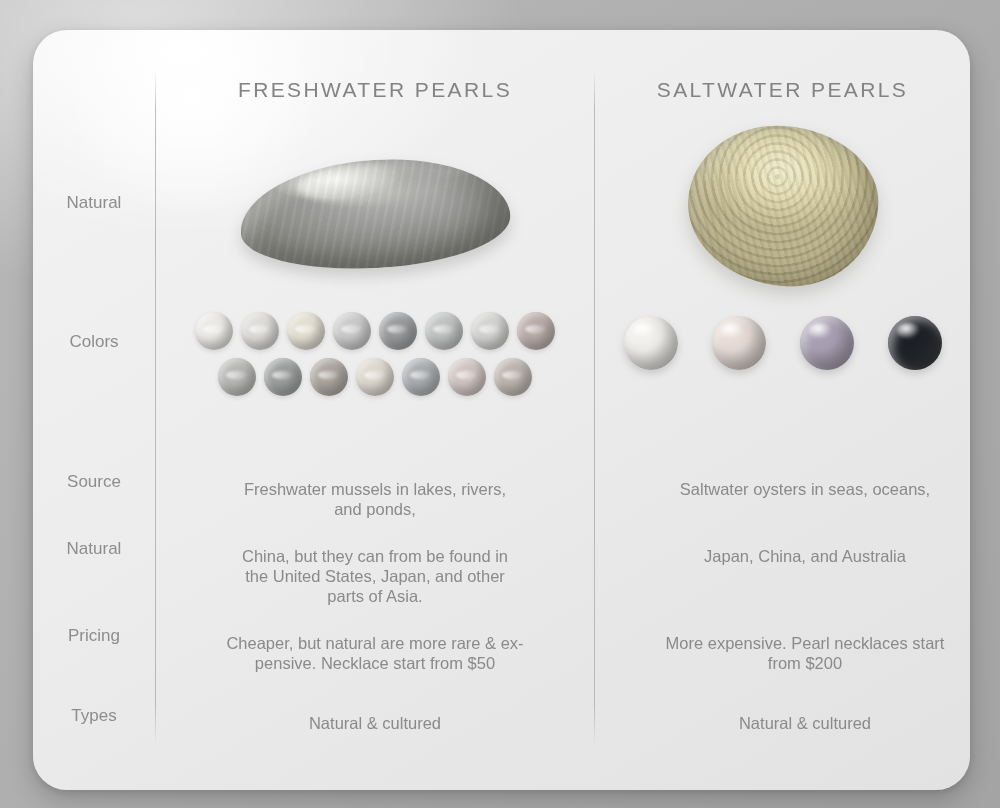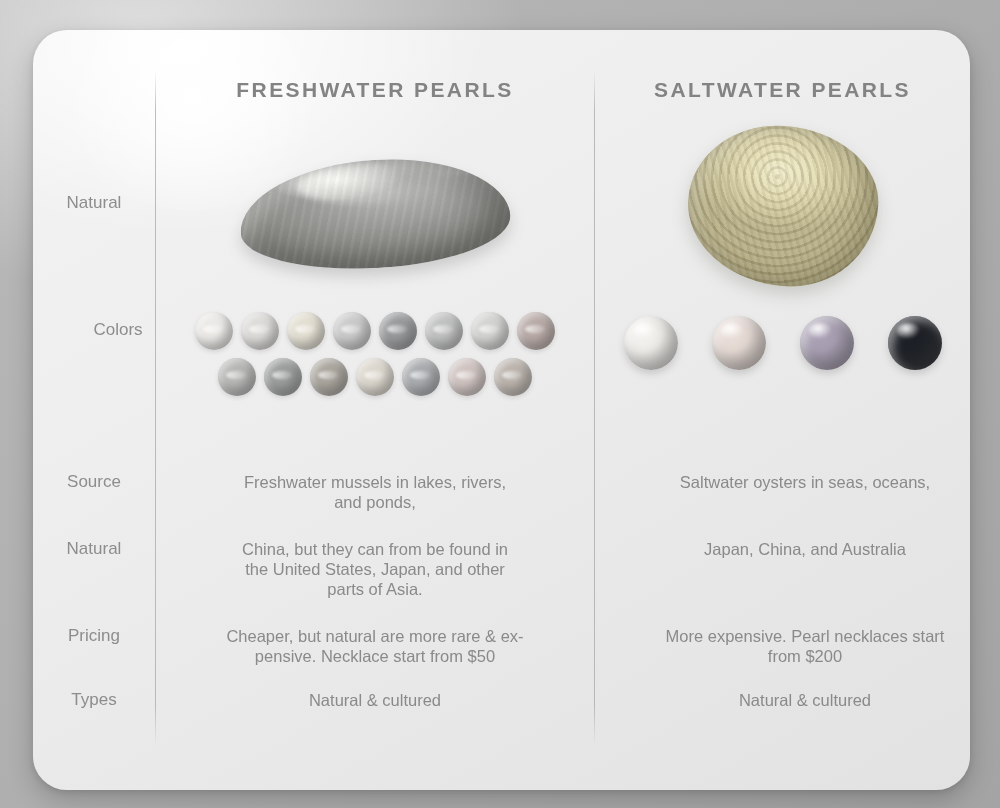--- a/index.html
+++ b/index.html
@@ -64,52 +64,53 @@
   .col-salt   { position: absolute; left: 562px; top: 0; width: 375px; }
 
   .col-head {
     position: absolute;
     top: 48px;
     width: 100%;
     text-align: center;
     font-size: 21px;
     letter-spacing: 2.4px;
     color: #838383;
-    font-weight: 700;
+    font-weight: 400;
     white-space: nowrap;
   }
   .col-salt .col-head { padding-right: 4px; }
 
   .row-label {
     position: absolute;
     width: 100%;
     text-align: center;
     font-size: 17px;
     color: #8d8d8d;
     white-space: nowrap;
   }
   .cell {
     position: absolute;
     width: 100%;
     text-align: center;
     font-size: 16.5px;
     line-height: 20px;
     color: #8a8a8a;
     white-space: pre-line;
+    margin-top: 7px;
   }
   .col-fresh .cell { padding: 0 16px; box-sizing: border-box; }
   .col-salt .cell  { width: 420px; padding: 0 22px; box-sizing: border-box; }
 
   
   .r-mollusks { top: 163px; }
-  .r-colors   { top: 290px; margin-left: 24px; }
+  .r-colors   { top: 302px; }
   .r-source   { top: 442px; }
   .r-location { top: 509px; }
   .r-pricing  { top: 596px; }
-  .r-types    { top: 660px; }
+  .r-types    { top: 676px; }
 
   
   .shell-wrap {
     position: absolute;
     top: 100px;
     width: 100%;
     height: 150px;
   }
   .mussel {
     position: absolute;

